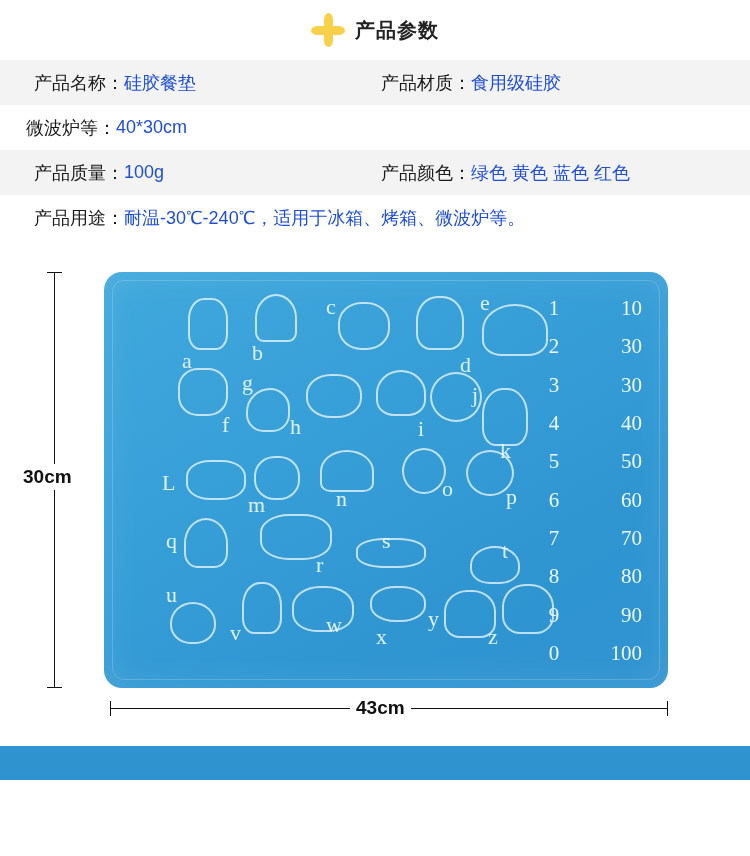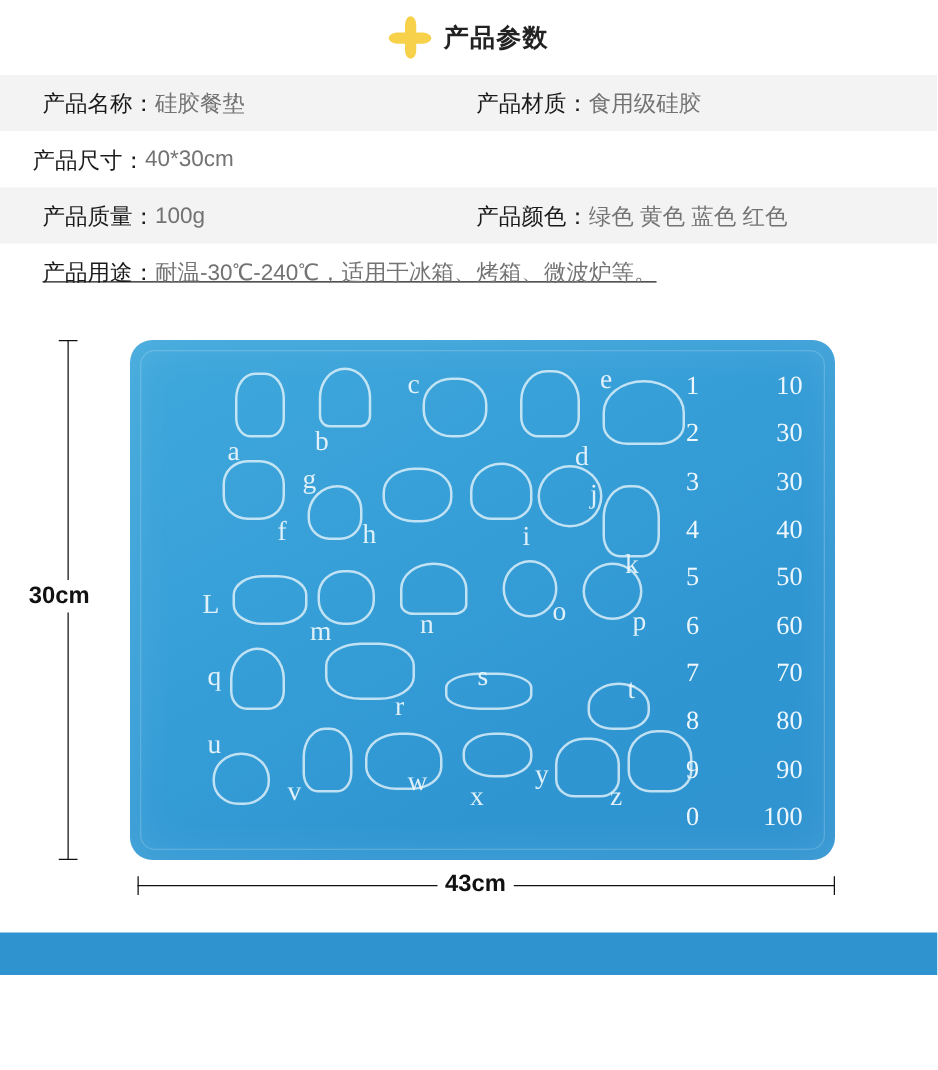--- a/index.html
+++ b/index.html
@@ -91,27 +91,26 @@
   }
   .spec-cell.left {
     width: 355px;
   }
   .spec-cell.right {
     width: 395px;
     padding-left: 26px;
   }
   .spec-cell.full {
     width: 750px;
-    text-decoration: underline;
   }
   .spec-label {
     color: #1a1a1a;
   }
   .spec-value {
-    color: #737373;
+    color: #1d4ed8;
     font-weight: normal;
   }
   .spec-row.note {
     background: #f3f3f3;
     min-height: 46px;
   }
   .note-text {
     color: #e2231a;
     font-size: 18px;
     padding-left: 34px;
@@ -281,21 +280,21 @@
           <span class="spec-value">硅胶餐垫</span>
       </div>
       <div class="spec-cell right">
         <span class="spec-label">产品材质：</span>
           <span class="spec-value">食用级硅胶</span>
       </div>
     </div>
 
     <div class="spec-row plain">
       <div class="spec-cell right">
-        <span class="spec-label">产品尺寸：</span>
+        <span class="spec-label">微波炉等：</span>
           <span class="spec-value">40*30cm</span>
       </div>
     </div>
 
     <div class="spec-row alt">
       <div class="spec-cell left">
         <span class="spec-label">产品质量：</span>
           <span class="spec-value">100g</span>
       </div>
       <div class="spec-cell right">

